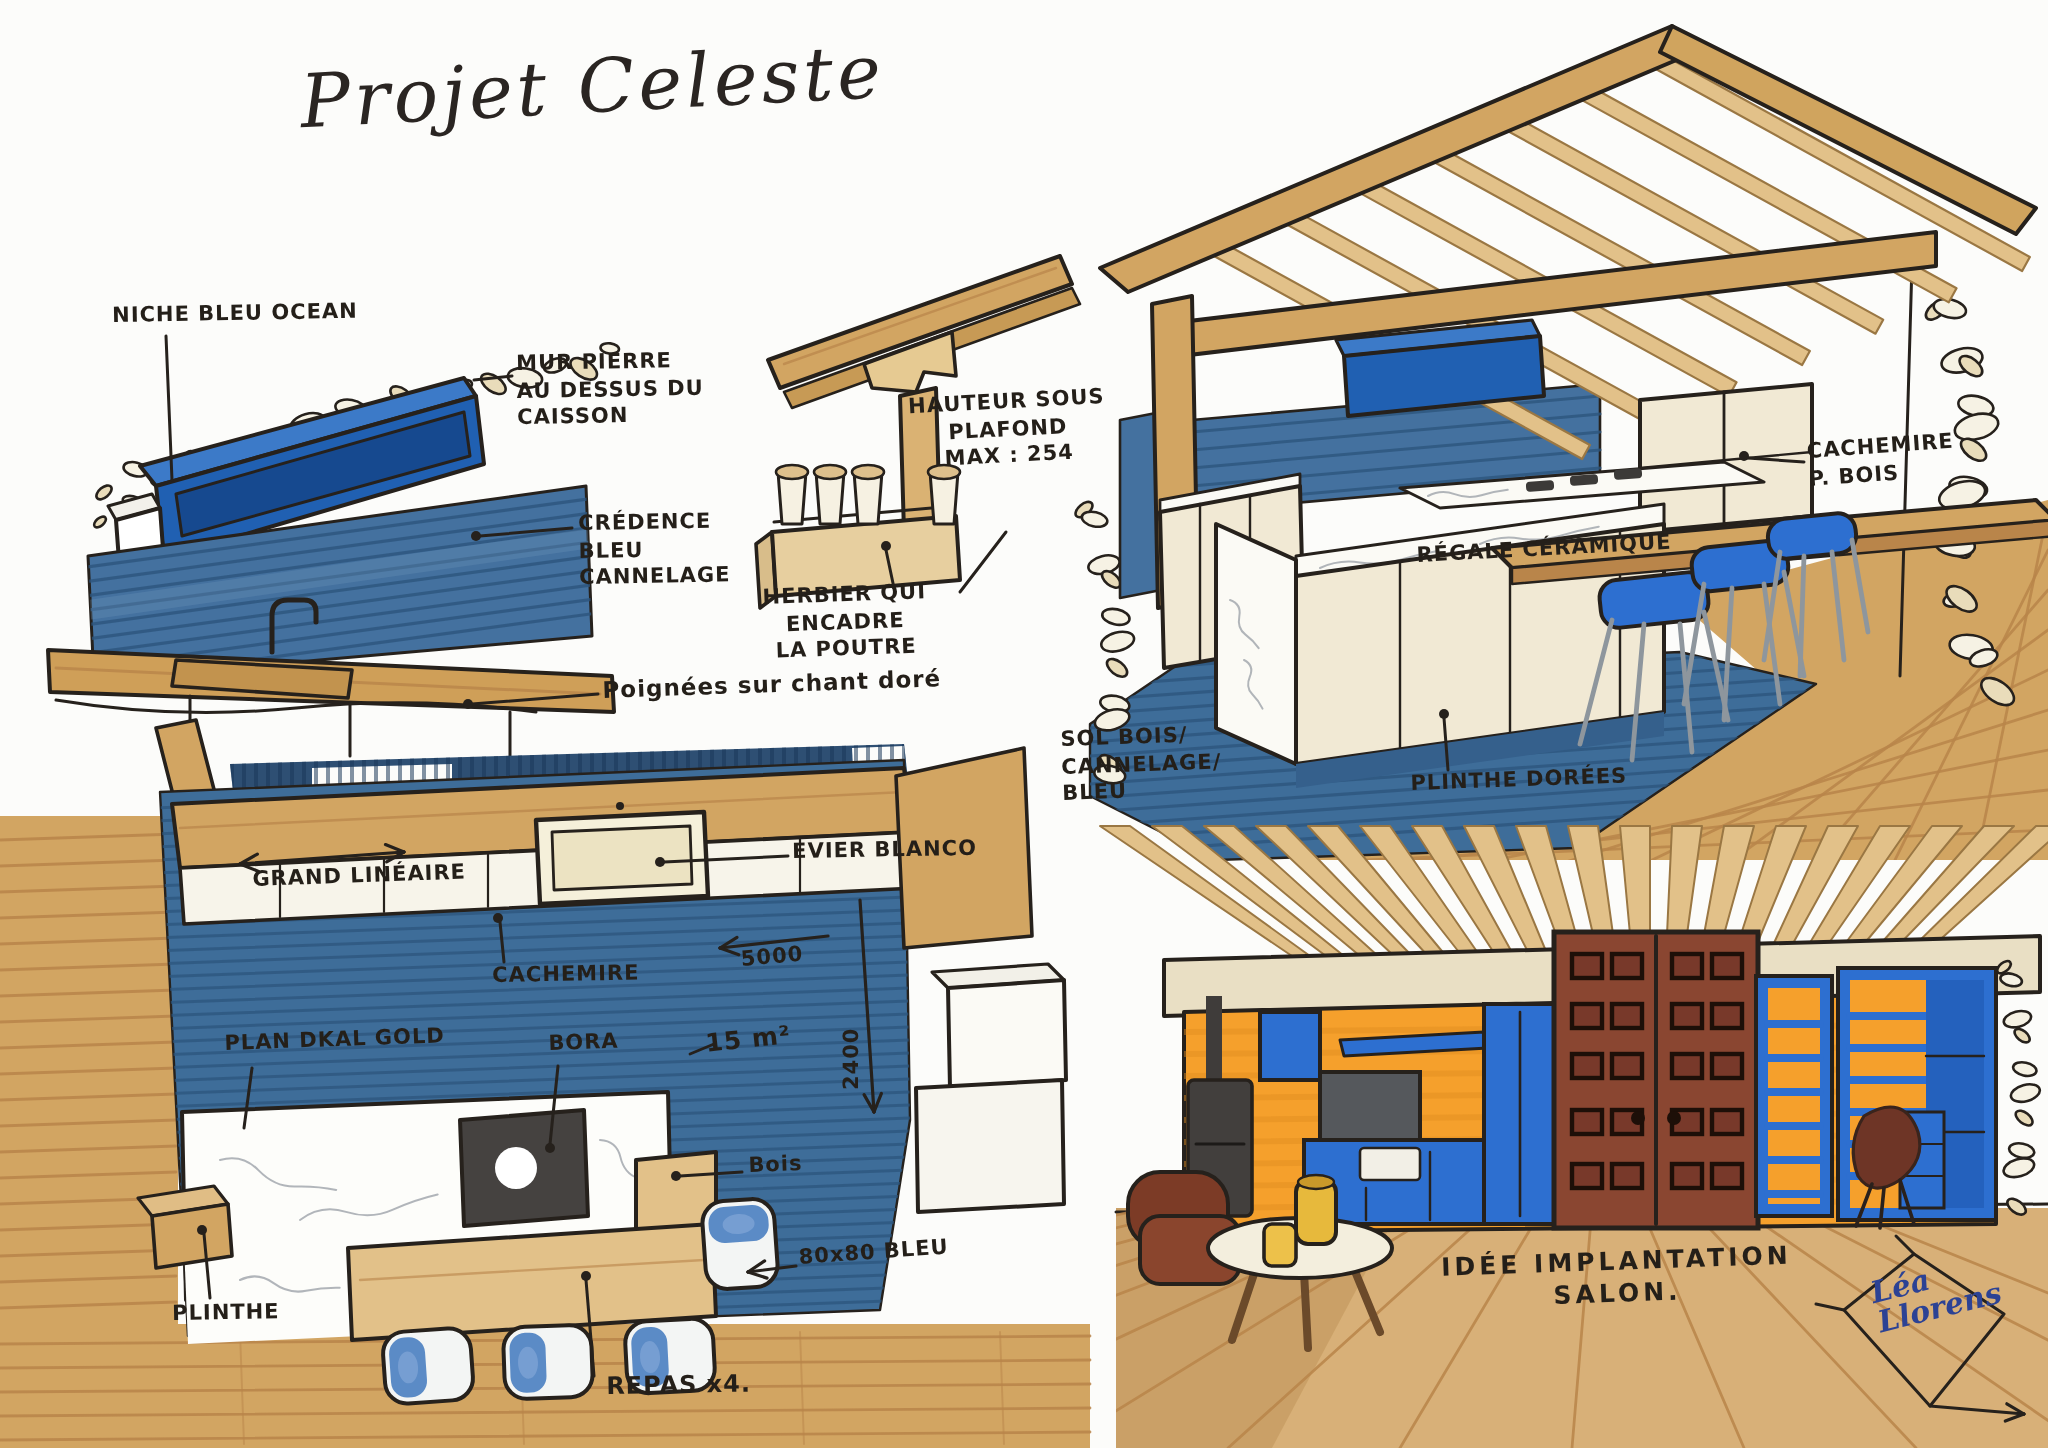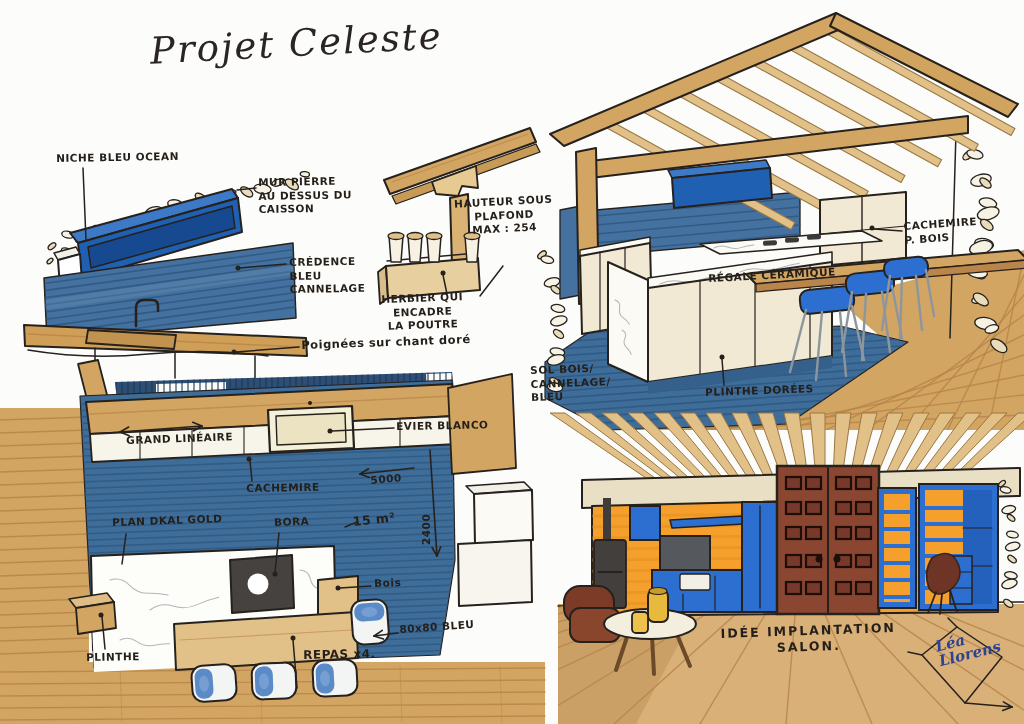--- a/index.html
+++ b/index.html
@@ -784,19 +784,19 @@
   <div class="lbl" style="left:396px;top:420px;transform:rotate(-1deg)">EVIER BLANCO</div>
   <div class="lbl" style="left:246px;top:482px;transform:rotate(-1deg)">CACHEMIRE</div>
   <div class="lbl" style="left:370px;top:474px;transform:rotate(-5deg)">5000</div>
   <div class="lbl" style="left:420px;top:545px;transform:rotate(-90deg)">2400</div>
   <div class="lbl" style="left:112px;top:516px;transform:rotate(-2deg)">PLAN DKAL GOLD</div>
   <div class="lbl" style="left:274px;top:516px;transform:rotate(-2deg)">BORA</div>
   <div class="lbl" style="left:352px;top:514px;transform:rotate(-6deg);font-size:12.5px">15 m²</div>
   <div class="lbl" style="left:374px;top:577px;transform:rotate(-2deg)">Bois</div>
   <div class="lbl" style="left:399px;top:623px;transform:rotate(-4deg)">80x80 BLEU</div>
   <div class="lbl" style="left:86px;top:651px;transform:rotate(-1deg)">PLINTHE</div>
-  <div class="lbl" style="left:303px;top:648px;transform:rotate(-1deg);font-size:12px">REPAS x4.</div>
+  <div class="lbl" style="left:303px;top:686px;transform:rotate(-1deg);font-size:12px">REPAS x4.</div>
 
   <div class="lbl c" style="left:718px;top:626px;width:180px;transform:rotate(-2deg);font-size:12.5px;letter-spacing:2px">IDÉE IMPLANTATION
 SALON.</div>
   <div class="sig">Léa
 Llorens</div>
 </div>
 
 </body></html>

